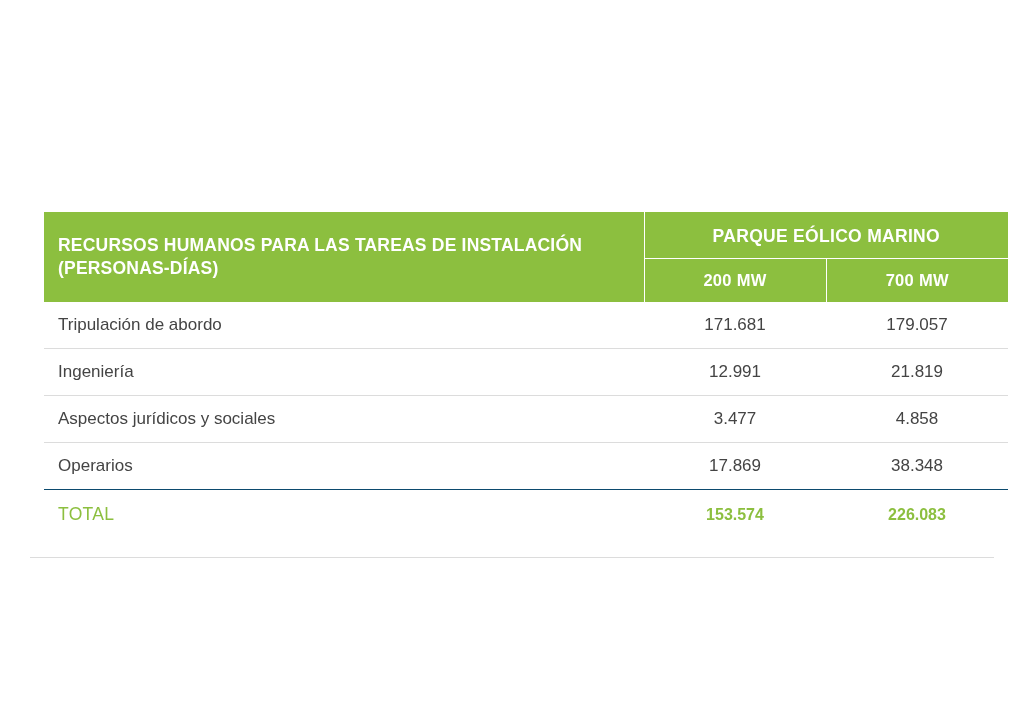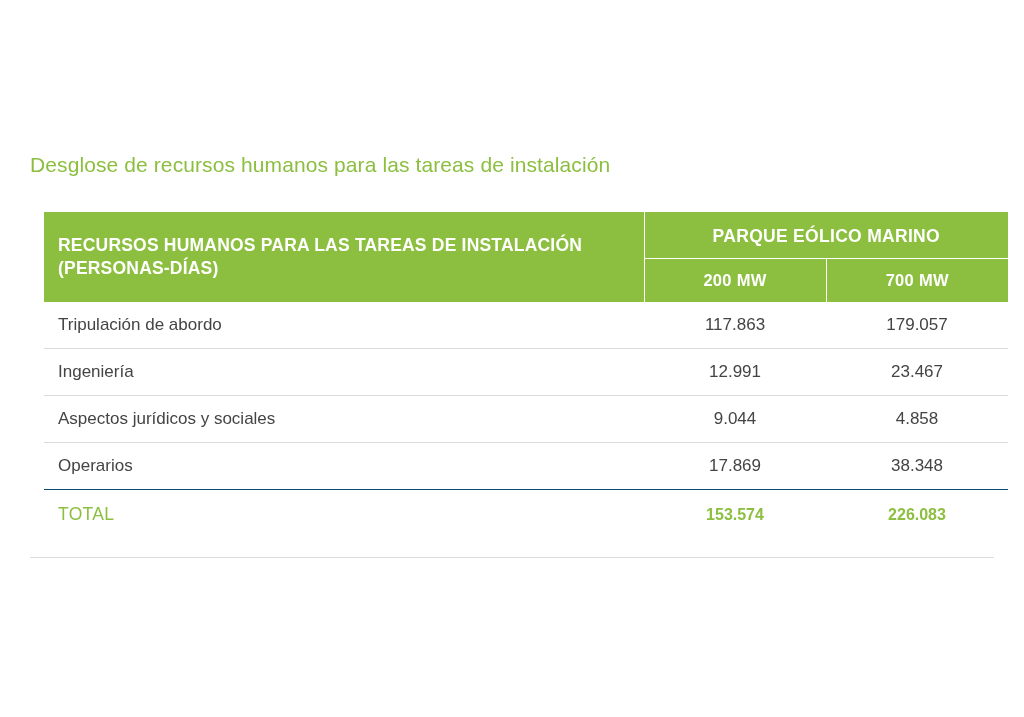--- a/index.html
+++ b/index.html
@@ -123,21 +123,20 @@
     width: 964px;
     height: 1px;
     background: #dcdcdc;
   }
 </style>
 </head>
 <body>
 
 <div class="page">
 
-  <div class="caption">Desglose de recursos humanos para las tareas de instalación</div>
 
   <div class="table-wrap">
     <table class="data">
       <colgroup>
         <col class="c-label">
         <col class="c-200">
         <col class="c-500">
       </colgroup>
       <thead>
         <tr>
@@ -145,31 +144,31 @@
           <td class="hdr-group" colspan="2">PARQUE EÓLICO MARINO</td>
         </tr>
         <tr>
           <td class="hdr-sub">200 MW</td>
           <td class="hdr-sub">700 MW</td>
         </tr>
       </thead>
       <tbody>
         <tr>
           <td class="cell-label">Tripulación de abordo</td>
-          <td class="cell-num">117.863</td>
+          <td class="cell-num">171.681</td>
           <td class="cell-num">179.057</td>
         </tr>
         <tr>
           <td class="cell-label">Ingeniería</td>
           <td class="cell-num">12.991</td>
-          <td class="cell-num">23.467</td>
+          <td class="cell-num">21.819</td>
         </tr>
         <tr>
           <td class="cell-label">Aspectos jurídicos y sociales</td>
-          <td class="cell-num">9.044</td>
+          <td class="cell-num">3.477</td>
           <td class="cell-num">4.858</td>
         </tr>
         <tr class="last-data">
           <td class="cell-label">Operarios</td>
           <td class="cell-num">17.869</td>
           <td class="cell-num">38.348</td>
         </tr>
         <tr>
           <td class="total-label">TOTAL</td>
           <td class="total-num">153.574</td>

